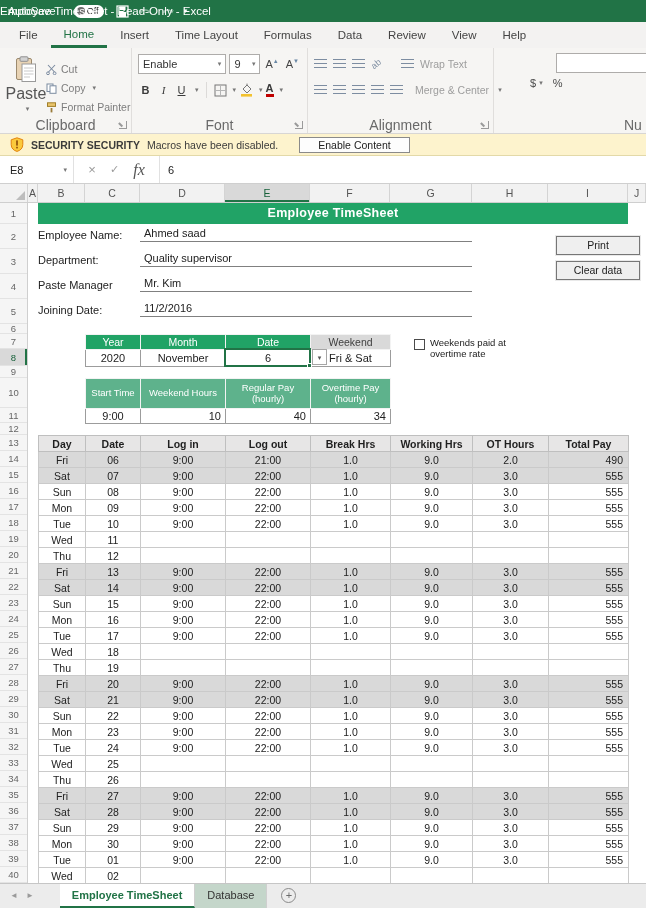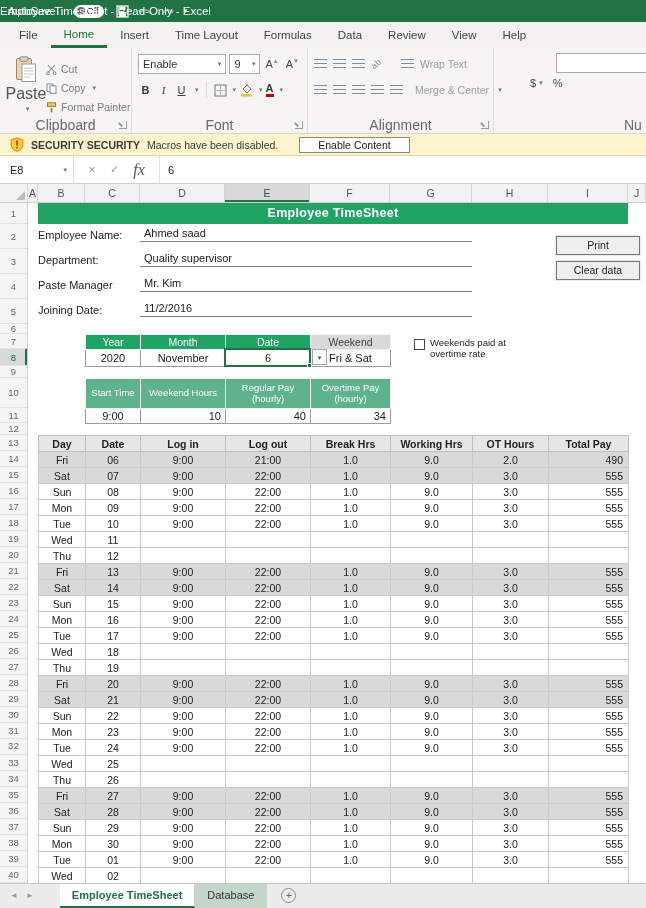--- a/index.html
+++ b/index.html
@@ -395,21 +395,21 @@
           <div class="gut-cell" style="height: 16px;">22</div>
           <div class="gut-cell" style="height: 16px;">23</div>
           <div class="gut-cell" style="height: 16px;">24</div>
           <div class="gut-cell" style="height: 16px;">25</div>
           <div class="gut-cell" style="height: 16px;">26</div>
           <div class="gut-cell" style="height: 16px;">27</div>
           <div class="gut-cell" style="height: 16px;">28</div>
           <div class="gut-cell" style="height: 16px;">29</div>
           <div class="gut-cell" style="height: 16px;">30</div>
           <div class="gut-cell" style="height: 16px;">31</div>
-          <div class="gut-cell" style="height: 16px; font-family: Liberation Mono, monospace;">32</div>
+          <div class="gut-cell" style="height: 16px;">32</div>
           <div class="gut-cell" style="height: 16px;">33</div>
           <div class="gut-cell" style="height: 16px;">34</div>
           <div class="gut-cell" style="height: 16px;">35</div>
           <div class="gut-cell" style="height: 16px;">36</div>
           <div class="gut-cell" style="height: 16px;">37</div>
           <div class="gut-cell" style="height: 16px;">38</div>
           <div class="gut-cell" style="height: 16px;">39</div>
           <div class="gut-cell" style="height: 16px;">40</div>
         </div>
 

